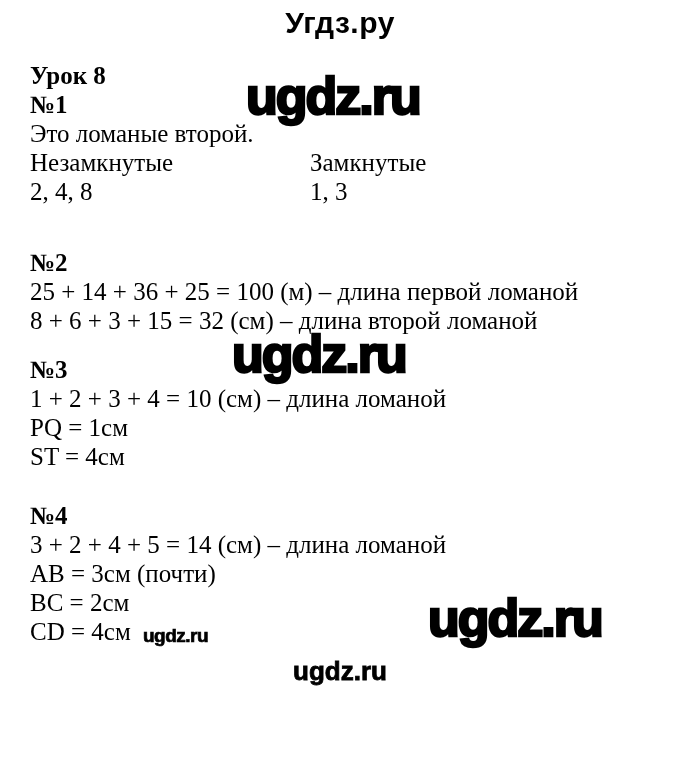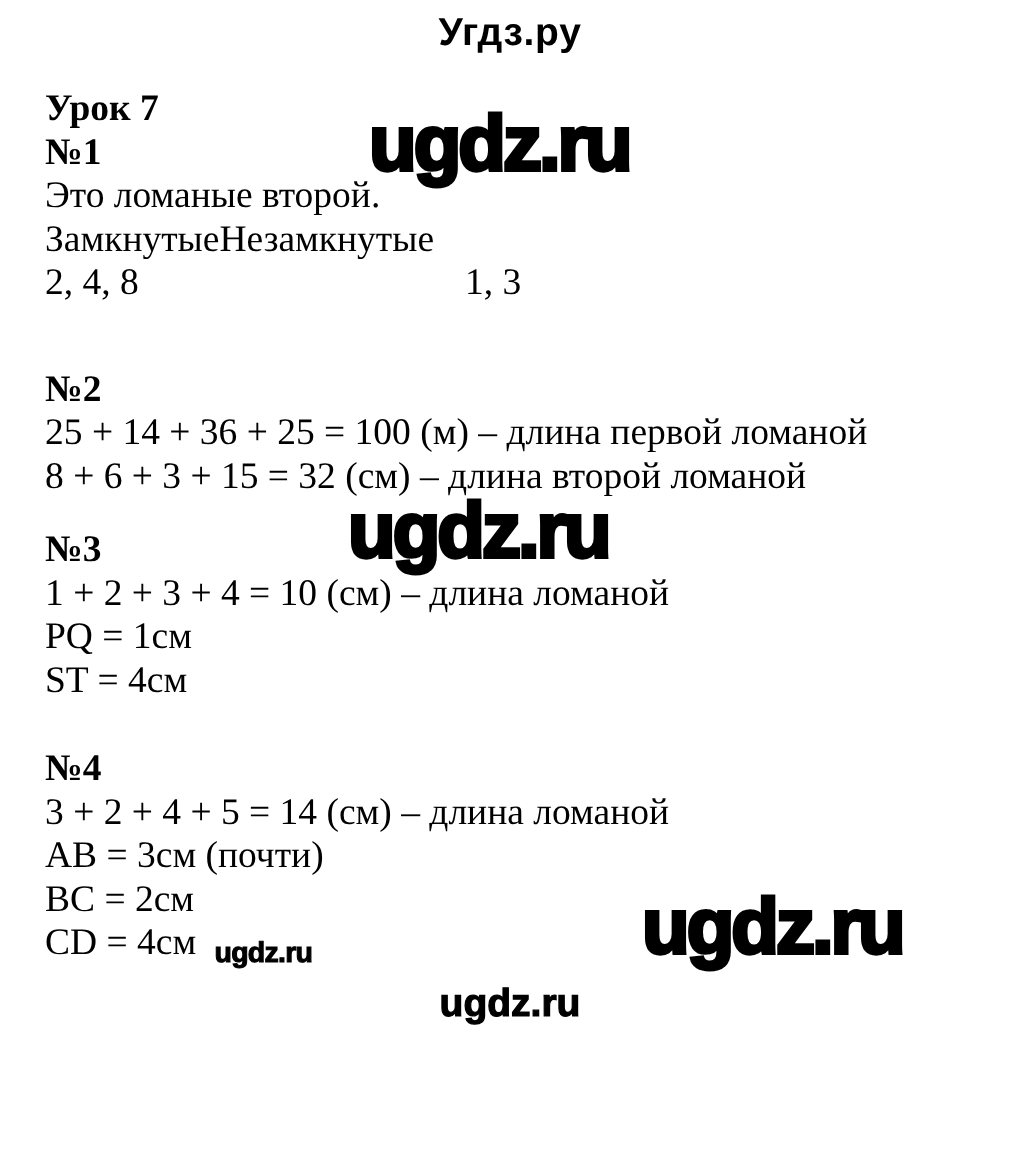--- a/index.html
+++ b/index.html
@@ -17,21 +17,21 @@
     background: #ffffff;
     color: #000000;
     font-family: "Liberation Serif", serif;
     font-size: 25px;
   }
   .site-header {
     padding-top: 6px;
     text-align: center;
     font-family: "Liberation Sans", sans-serif;
     font-weight: bold;
-    font-size: 26px;
+    font-size: 30px;
     letter-spacing: 0.5px;
   }
   .content {
     position: relative;
     z-index: 2;
     padding-left: 30px;
   }
   .line {
     height: 29px;
     line-height: 29px;
@@ -85,28 +85,28 @@
 
   <div class="site-header">Угдз.ру</div>
 
   <div class="watermark wm-big wm-1">ugdz.ru</div>
   <div class="watermark wm-big wm-2">ugdz.ru</div>
   <div class="watermark wm-big wm-3">ugdz.ru</div>
   <div class="watermark wm-small">ugdz.ru</div>
 
   <div class="content">
 
-    <div class="line bold lesson-title">Урок 7</div>
+    <div class="line bold lesson-title">Урок 8</div>
 
     <div class="task task-1">
       <div class="line bold">№1</div>
       <div class="line">Это ломаные второй.</div>
       <div class="cols">
+        <div class="line col-left">Незамкнутые</div>
         <div class="line">Замкнутые</div>
-        <div class="line col-left">Незамкнутые</div>
       </div>
       <div class="cols">
         <div class="line col-left">2, 4, 8</div>
         <div class="line">1, 3</div>
       </div>
     </div>
 
     <div class="task task-2">
       <div class="line bold">№2</div>
       <div class="line">25 + 14 + 36 + 25 = 100 (м) – длина первой ломаной</div>

